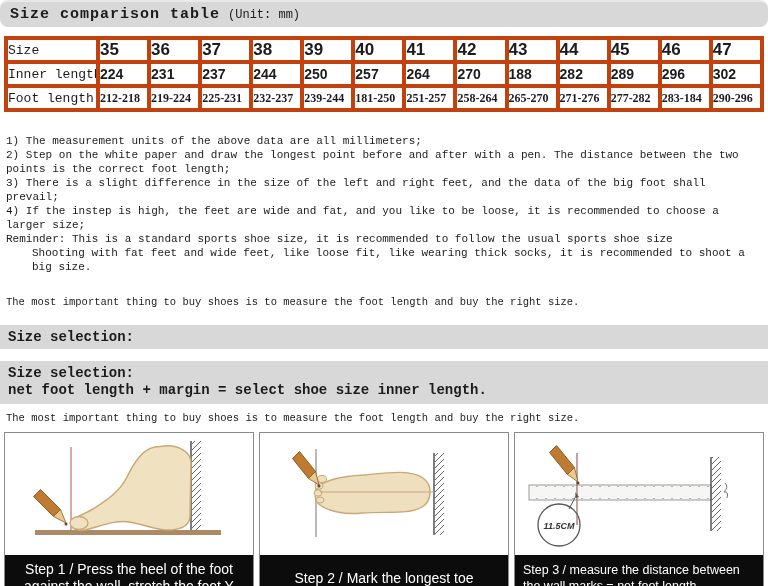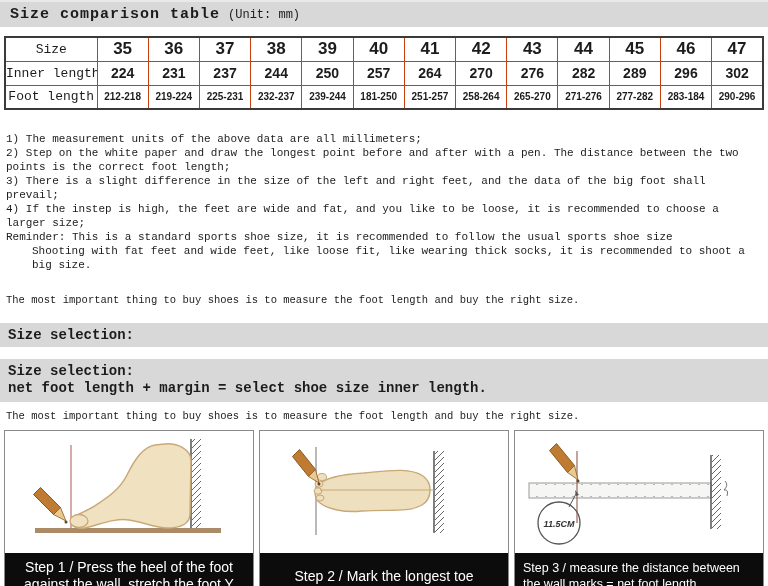--- a/index.html
+++ b/index.html
@@ -4,38 +4,39 @@
 <style>
   * { margin:0; padding:0; box-sizing:border-box; }
   html,body { width:768px; height:586px; background:#ffffff; overflow:hidden; }
   body { font-family:"Liberation Mono","DejaVu Sans Mono",monospace; color:#1c1c1c; }
 
   
   .header-bar {
     width:768px; height:27px; background:#d8d8d8;
     display:flex; align-items:center; padding-left:10px;
     border-top:2px solid #e9e9e9;
+    border-radius:8px;
   }
   .header-bar .bar-title { font-weight:bold; font-size:15px; letter-spacing:1px; }
   .header-bar .bar-unit  { font-size:12px; margin-left:8px; }
 
   
   table.size-table {
     border-collapse:collapse; table-layout:fixed;
     width:760px; margin:9px 4px 0 4px;
     border:2px solid #3a3a3a;
   }
   table.size-table td {
-    border:1px solid #c2410c; text-align:center; height:24px;
+    border:4px solid #c2410c; height:24px;
     overflow:hidden; white-space:nowrap;
   }
   td.lbl { font-family:"Liberation Mono","DejaVu Sans Mono",monospace; font-size:13px; }
   tr.r-size  td { font-family:"Liberation Sans",sans-serif; font-weight:bold; font-size:17px; }
   tr.r-inner td { font-family:"Liberation Sans",sans-serif; font-weight:bold; font-size:14px; }
-  tr.r-foot  td { font-family:Liberation Sans, sans-serif; font-weight:bold; font-size:10px; }
+  tr.r-foot  td { font-family:Liberation Serif, serif; font-weight:bold; font-size:12px; }
   tr.r-size  td.lbl, tr.r-inner td.lbl, tr.r-foot td.lbl {
     font-family:"Liberation Mono","DejaVu Sans Mono",monospace; font-weight:normal; font-size:13px;
   }
 
   
   .notes { margin:22px 6px 0 6px; }
   .notes p.note { font-size:11px; line-height:14px; white-space:normal; }
   .notes p.note.indent { padding-left:26px; }
 
   .important { font-size:10.5px; margin:22px 0 0 6px; }
@@ -93,21 +94,21 @@
   <tr class="r-inner" id="row-inner">
     <td class="lbl" style="width: 92px;">Inner length</td>
   <td>224</td>
         <td>231</td>
         <td>237</td>
         <td>244</td>
         <td>250</td>
         <td>257</td>
         <td>264</td>
         <td>270</td>
-        <td>276</td>
+        <td>188</td>
         <td>282</td>
         <td>289</td>
         <td>296</td>
         <td>302</td>
       </tr>
   <tr class="r-foot" id="row-foot">
     <td class="lbl" style="width: 92px;">Foot length</td>
   <td>212-218</td>
         <td>219-224</td>
         <td>225-231</td>

